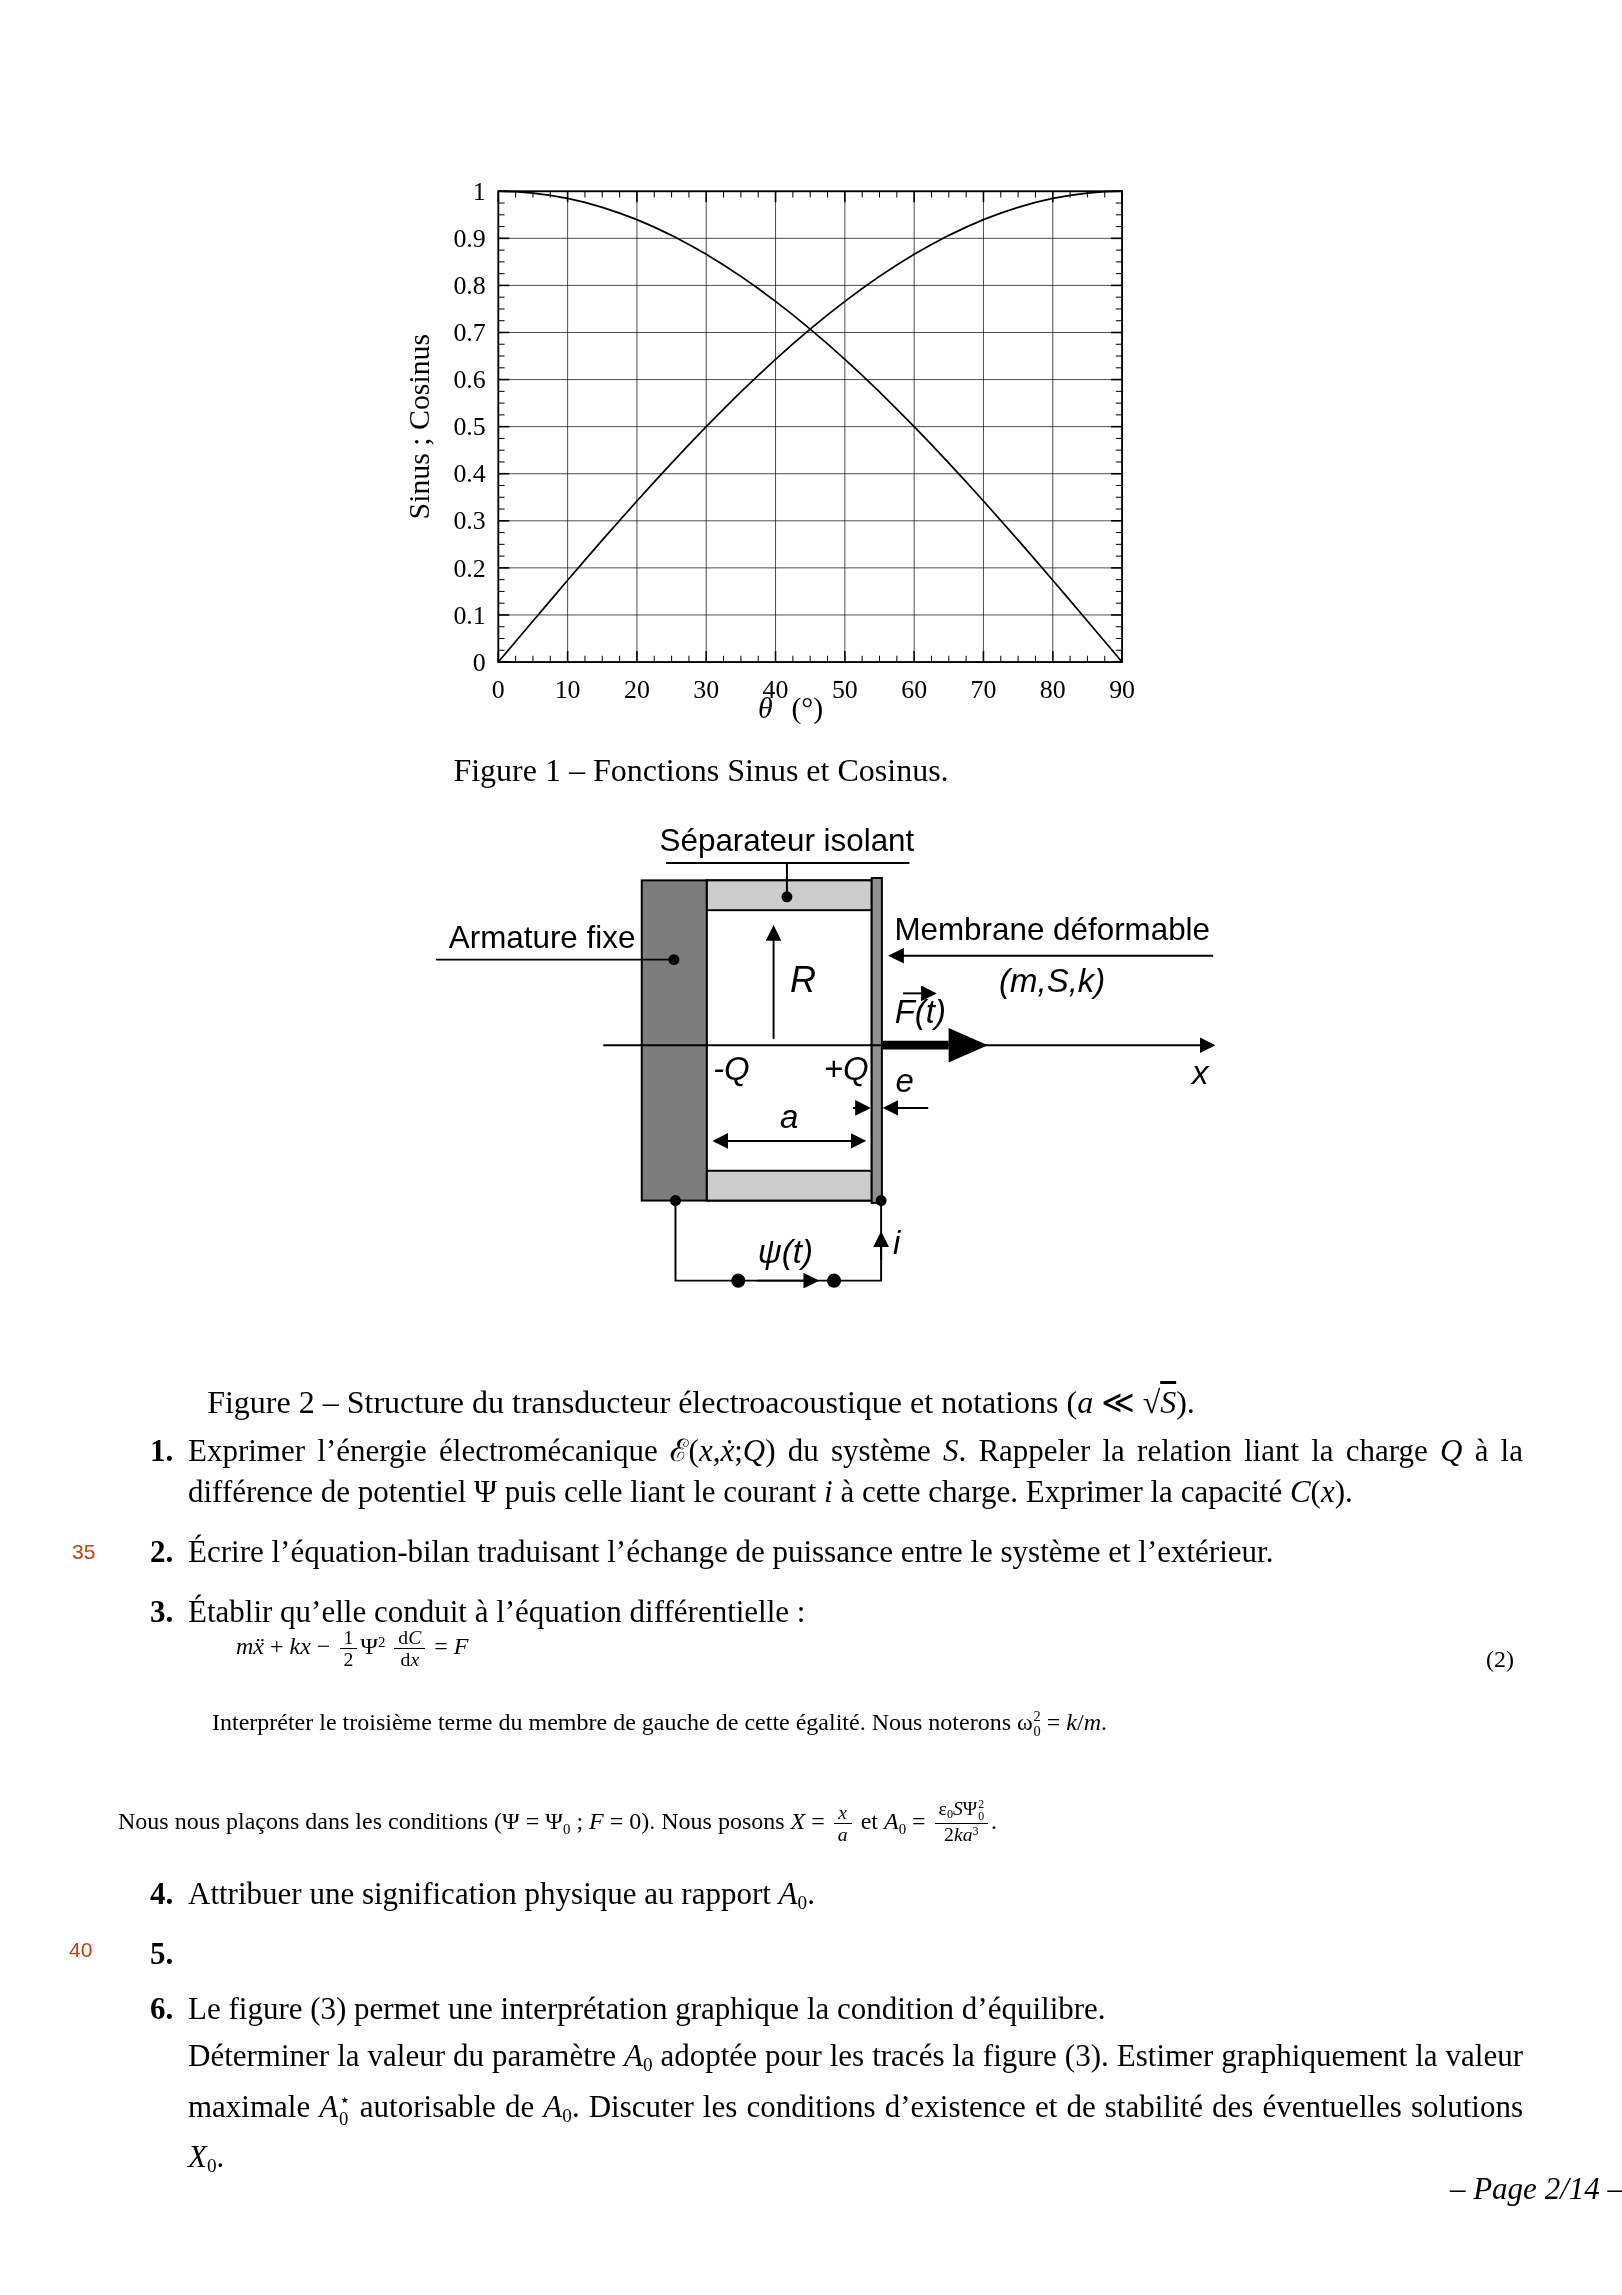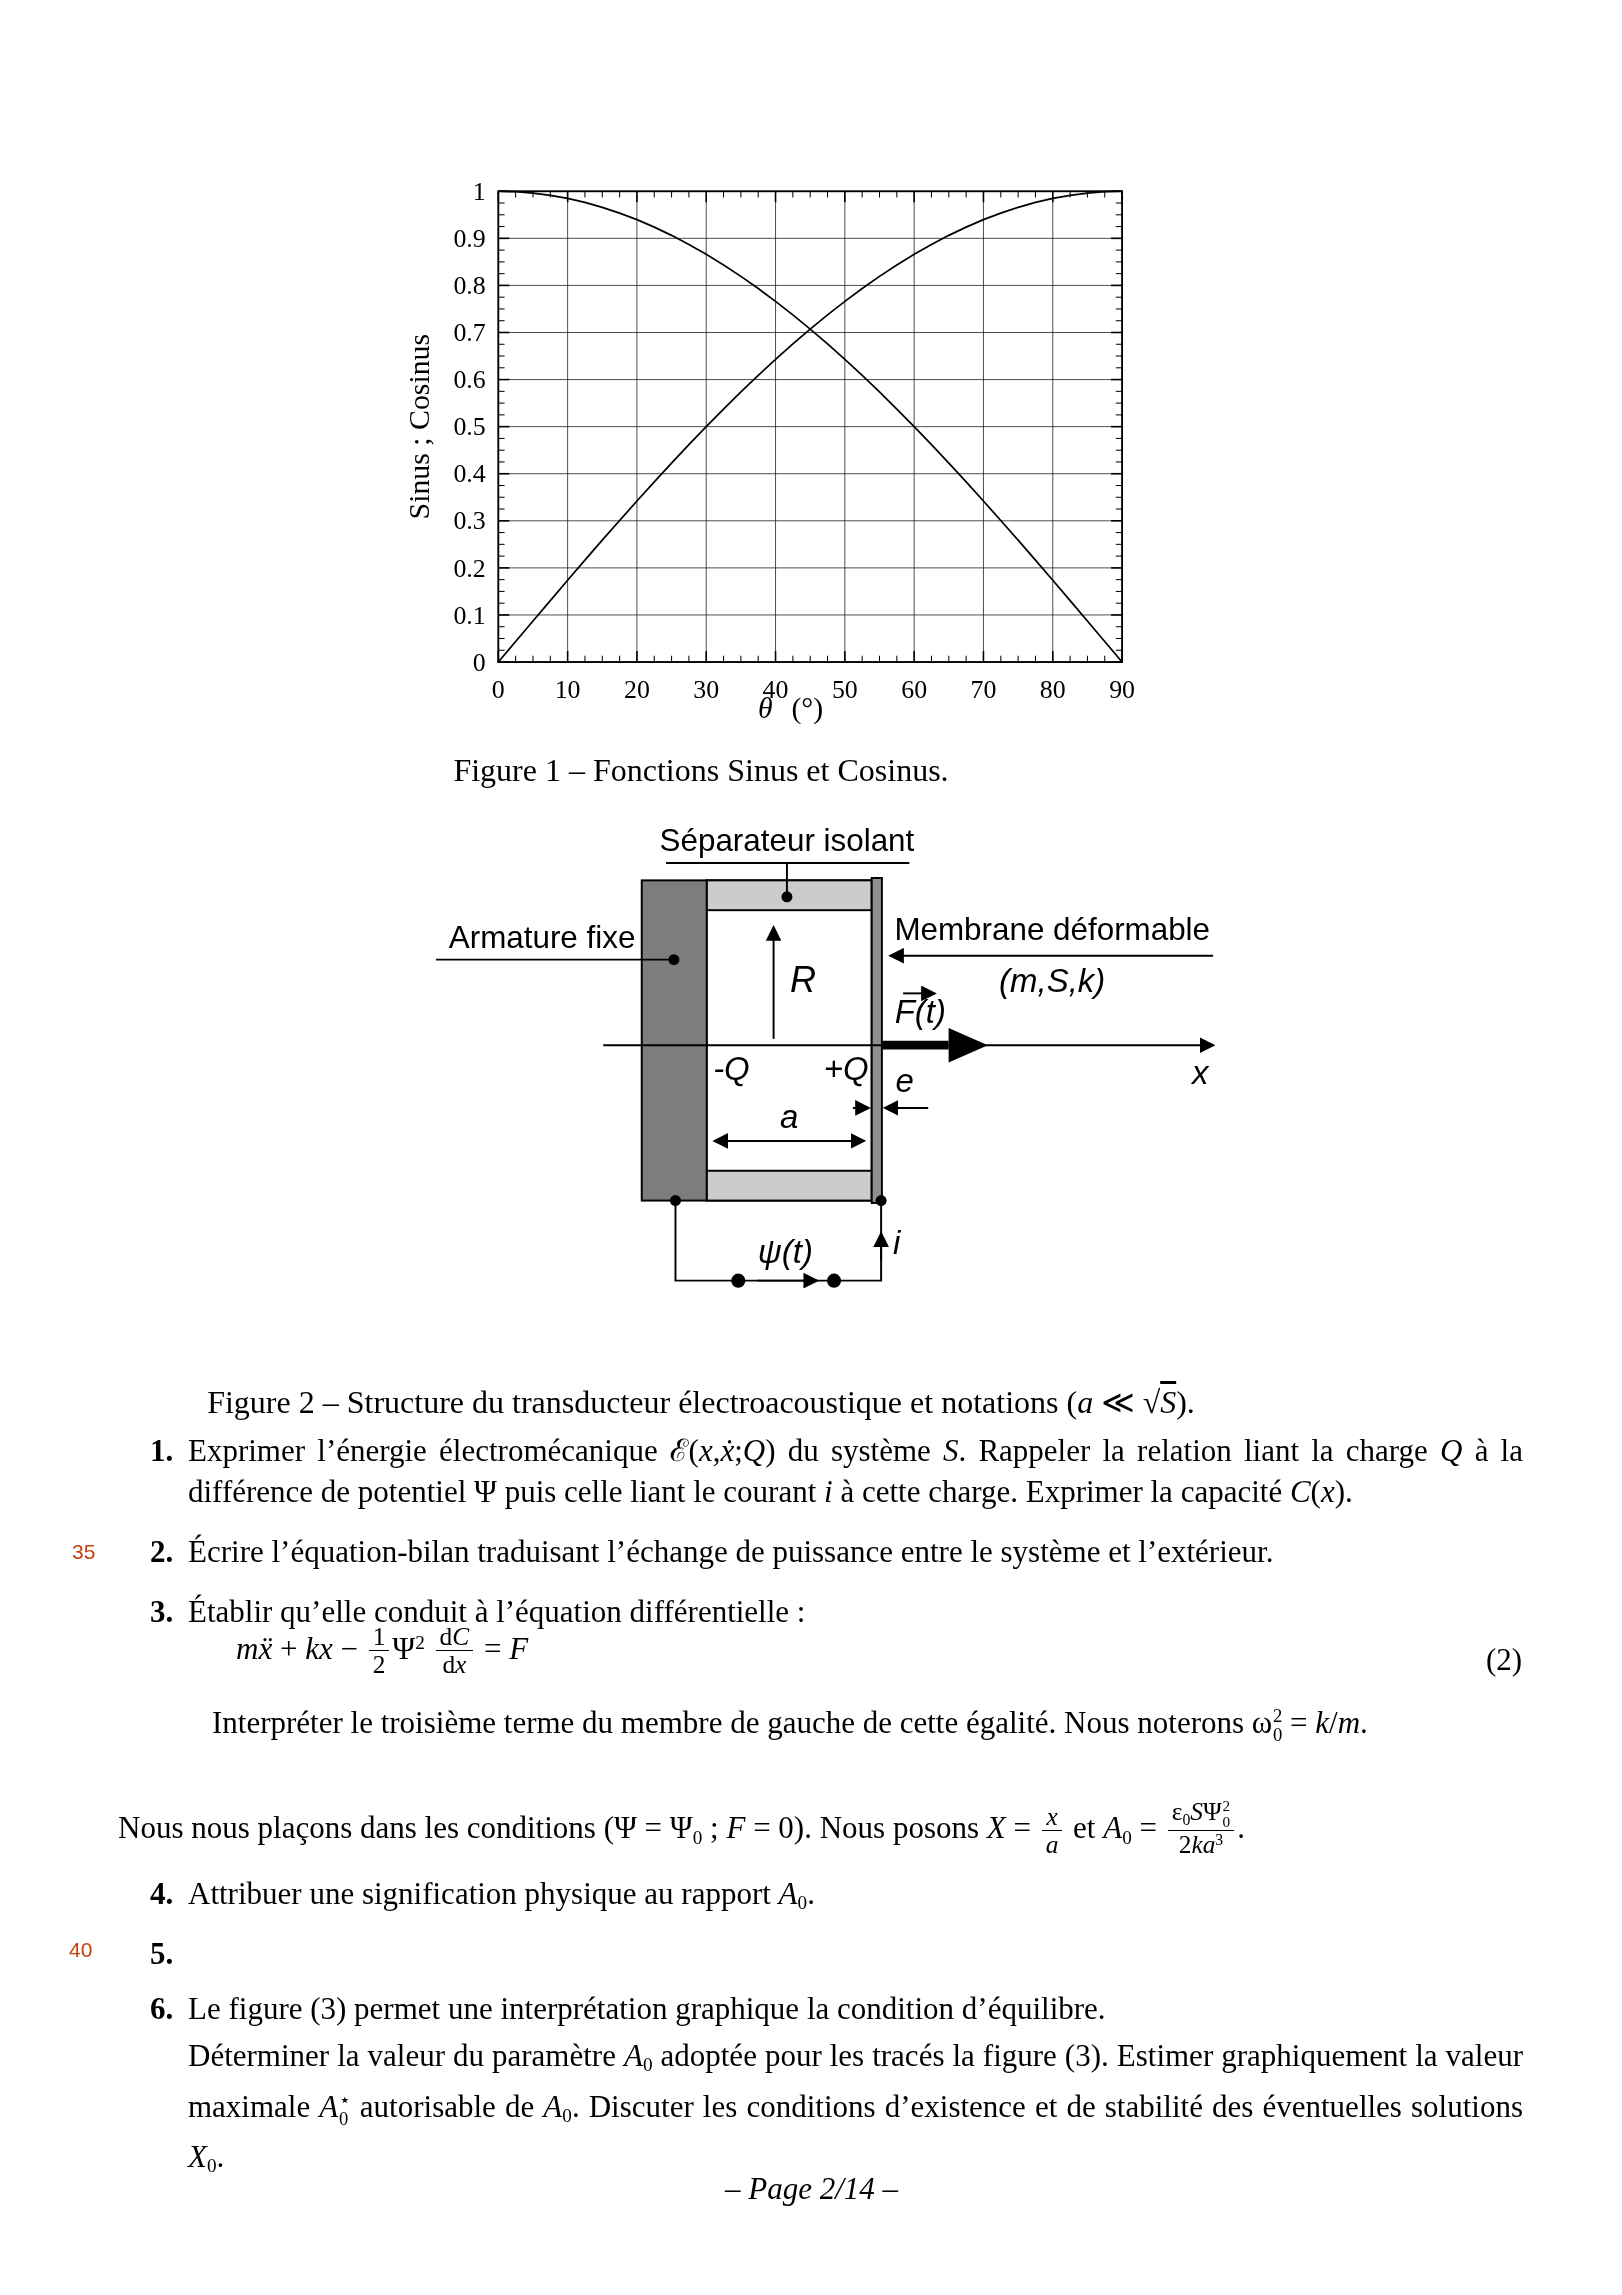--- a/index.html
+++ b/index.html
@@ -17,21 +17,21 @@
   
   #diagram-svg{position:absolute;left:424px;top:816px;width:864px;height:518px;}
   #diagram-svg .dln{stroke:#000;stroke-width:2.5;fill:none;}
   #diagram-svg .dlab{font:40px "Liberation Sans","DejaVu Sans",sans-serif;fill:#000;}
   #diagram-svg .dlabi{font:italic 42px "Liberation Sans","DejaVu Sans",sans-serif;fill:#000;}
   #diagram-svg .big{font:italic 46px "Liberation Sans","DejaVu Sans",sans-serif;}
   
   .caption{position:absolute;left:0;width:1402px;text-align:center;font-size:32px;}
   .item{position:absolute;left:188px;width:1335px;font-size:31px;line-height:41px;text-align:justify;}
   .qnum{position:absolute;left:-38px;font-weight:bold;}
-  .par{position:absolute;font-size:31px;line-height:41px;}
+  .par{position:absolute;font-size:24px;line-height:41px;}
   .marginnum{position:absolute;font:21px "Liberation Sans","DejaVu Sans",sans-serif;color:#c2410c;}
   .footer{position:absolute;left:0;width:1623px;text-align:center;font-style:italic;font-size:31px;}
   .nowrap{white-space:nowrap;}
   .it{font-style:italic;}
   .bd{font-weight:bold;}
   .sb{font-size:62%;vertical-align:-0.28em;}
   .sp{font-size:62%;vertical-align:0.5em;}
   .frac{display:inline-block;vertical-align:-0.58em;text-align:center;font-size:82%;line-height:1.08;margin:0 3.1px;}
   .fn{display:block;padding:0 3.9px;}
   .fd{display:block;border-top:1.6px solid #000;padding:0 3.9px;}
@@ -354,15 +354,15 @@
 
   <div class="item" style="top:1933px;">
     <span class="qnum">5.</span>
   </div>
 
   <div class="item" style="top:1988px;">
     <span class="qnum">6.</span><span><span>Le figure (3) permet une interprétation graphique la condition d’équilibre.</span></span>
     <div style="margin-top:6.3px;"><span>Déterminer la valeur du paramètre </span><span class="it">A</span><span class="sb">0</span><span> adoptée pour les tracés la figure (3). Estimer graphiquement la valeur maximale </span><span><span class="it">A</span></span><span class="ss"><span class="sst">⋆</span><span class="ssb">0</span></span><span> autorisable de </span><span class="it">A</span><span class="sb">0</span><span>. Discuter les conditions d’existence et de stabilité des éventuelles solutions </span><span class="it">X</span><span class="sb">0</span><span>.</span></div>
   </div>
 
-  <div class="footer" style="top:2171px;">– Page 2/14 –</div>
+  <div class="footer" style="top:2171px;text-align:right;">– Page 2/14 –</div>
 </div>
 
 
 </body></html>

